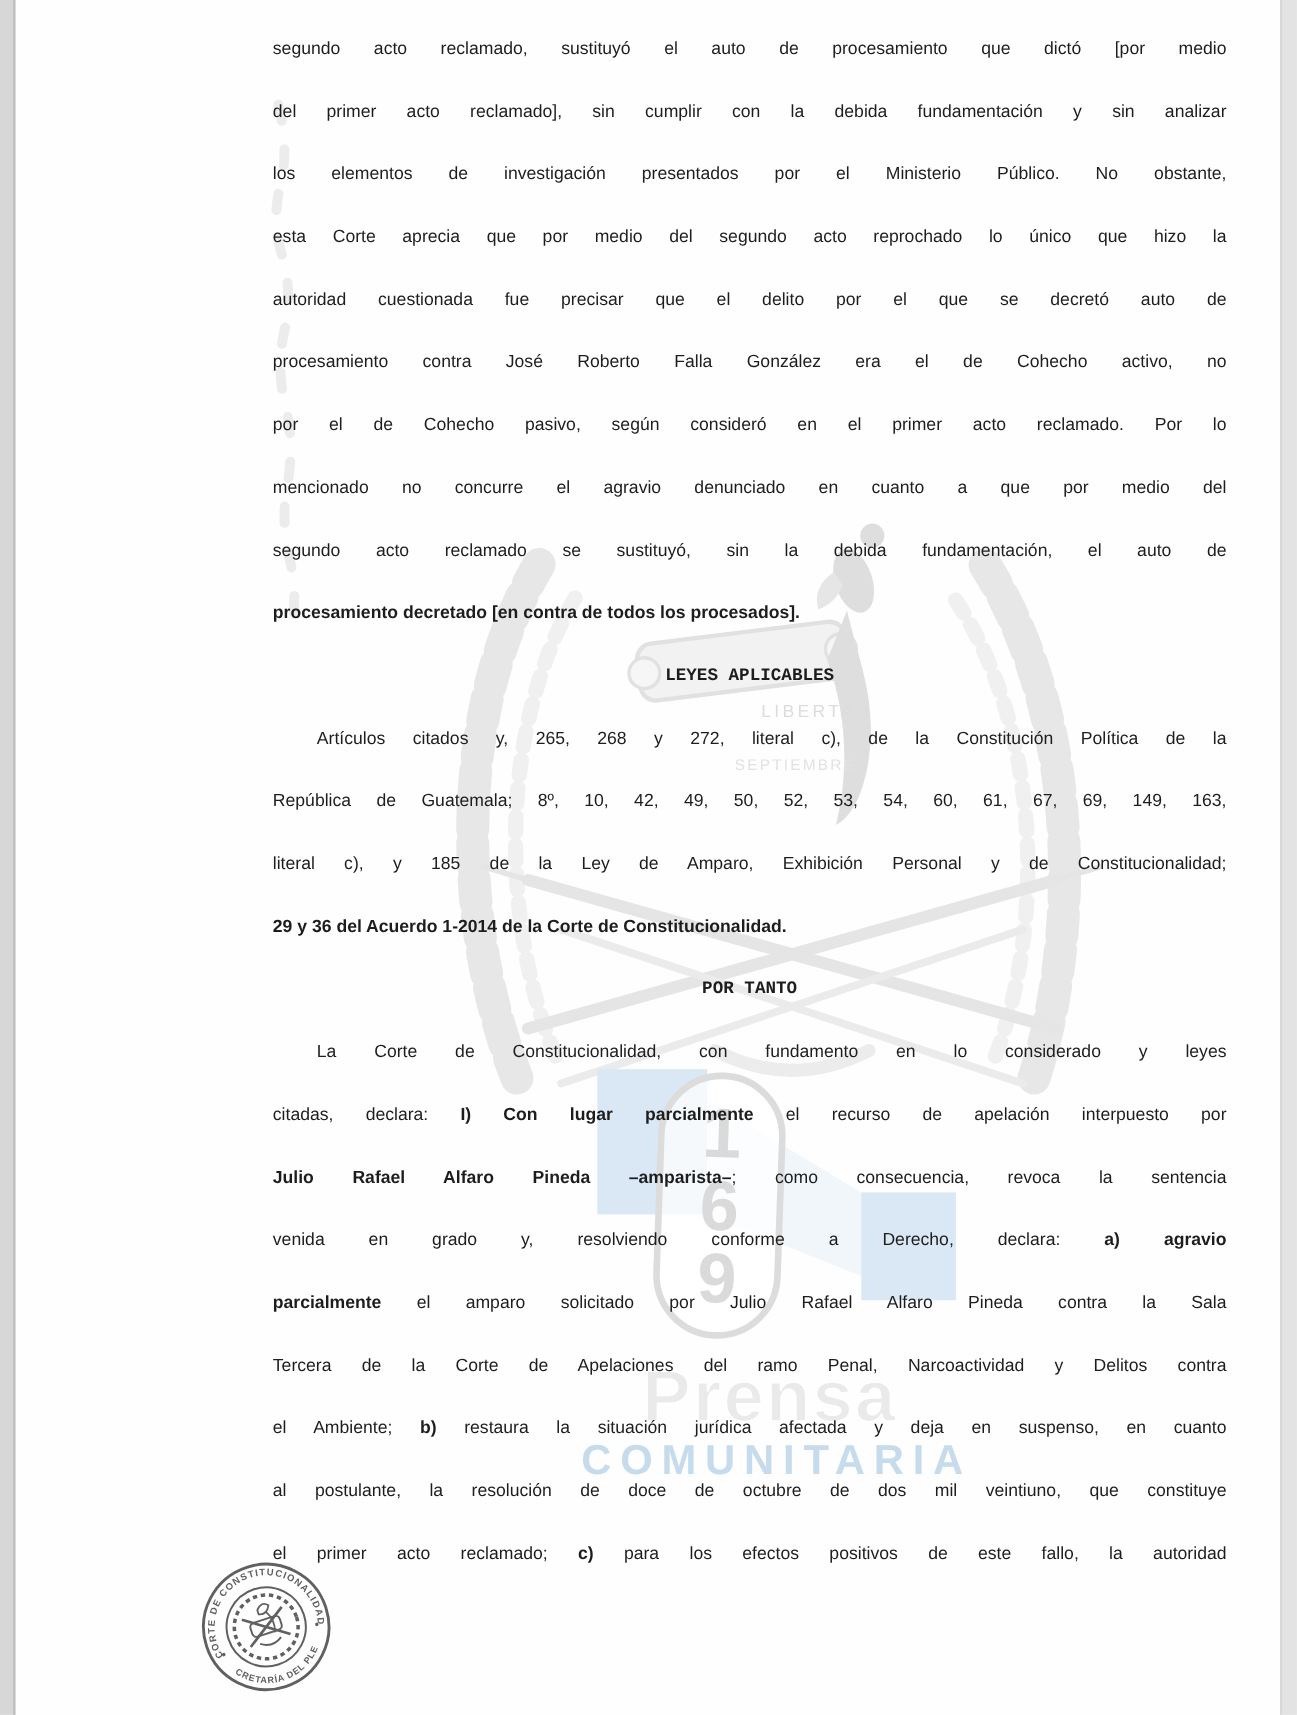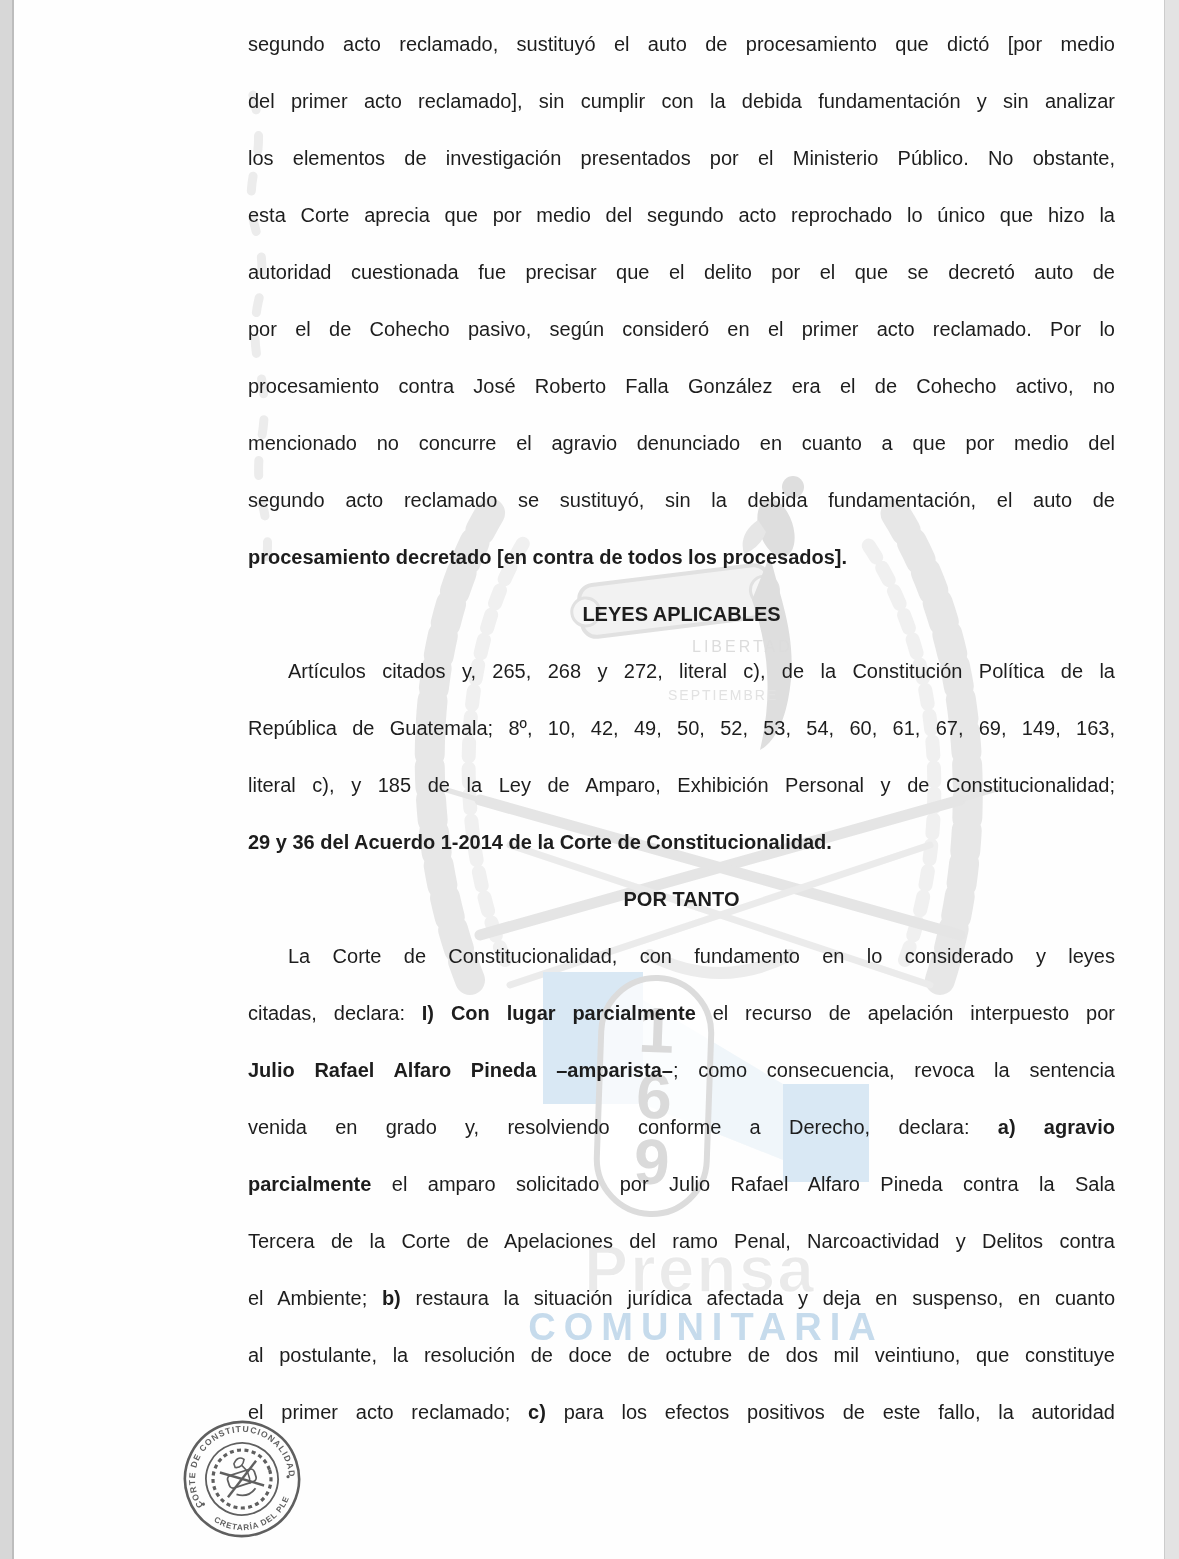--- a/index.html
+++ b/index.html
@@ -17,31 +17,31 @@
     z-index:4;
   }
   .edge-right {
     position:absolute; right:0; top:0; bottom:0; width:14px;
     background:#e3e3e3; border-left:1px solid #cccccc;
     z-index:4;
   }
   
   .doc {
     position:absolute; left:248px; top:16px; width:867px;
-    font-size:20px; line-height:57px; color:#1d1d1d;
+    font-size:16px; line-height:57px; color:#1d1d1d;
     z-index:2;
   }
   .line {
     height:57px;
     white-space:nowrap;
     text-align:justify;
     text-align-last:justify;
   }
   .line.left   { text-align-last:left;font-weight:bold; }
-  .line.heading{ text-align:left; text-align-last:center; font-weight:700; }
+  .line.heading{ text-align:left; text-align-last:center; font-weight:700;font-family:Liberation Mono, monospace; }
   .line.indent { padding-left:40px; }
   .line .bold  { font-weight:700; }
   
   .wm   { position:absolute; left:0; top:0; z-index:1; pointer-events:none; }
   .seal { position:absolute; left:172px; top:1409px; z-index:3; pointer-events:none; }
 </style>
 </head>
 <body>
 
 <div class="page">
@@ -106,22 +106,22 @@
       <text x="706" y="1340" text-anchor="middle" font-size="38" font-weight="bold" fill="#c6dbec" letter-spacing="8">COMUNITARIA</text>
     </g>
   </svg>
 
   <div class="doc">
       <div class="line"><span>segundo acto reclamado, sustituyó el auto de procesamiento que dictó [por medio</span></div>
       <div class="line"><span>del primer acto reclamado], sin cumplir con la debida fundamentación y sin analizar</span></div>
       <div class="line"><span>los elementos de investigación presentados por el Ministerio Público. No obstante,</span></div>
       <div class="line"><span>esta Corte aprecia que por medio del segundo acto reprochado lo único que hizo la</span></div>
       <div class="line"><span>autoridad cuestionada fue precisar que el delito por el que se decretó auto de</span></div>
+      <div class="line"><span>procesamiento contra José Roberto Falla González era el de Cohecho activo, no</span></div>
       <div class="line"><span>por el de Cohecho pasivo, según consideró en el primer acto reclamado. Por lo</span></div>
-      <div class="line"><span>procesamiento contra José Roberto Falla González era el de Cohecho activo, no</span></div>
       <div class="line"><span>mencionado no concurre el agravio denunciado en cuanto a que por medio del</span></div>
       <div class="line"><span>segundo acto reclamado se sustituyó, sin la debida fundamentación, el auto de</span></div>
       <div class="line left"><span>procesamiento decretado [en contra de todos los procesados].</span></div>
       <div class="line heading"><span class="bold">LEYES APLICABLES</span></div>
       <div class="line indent"><span>Artículos citados y, 265, 268 y 272, literal c), de la Constitución Política de la</span></div>
       <div class="line"><span>República de Guatemala; 8º, 10, 42, 49, 50, 52, 53, 54, 60, 61, 67, 69, 149, 163,</span></div>
       <div class="line"><span>literal c), y 185 de la Ley de Amparo, Exhibición Personal y de Constitucionalidad;</span></div>
       <div class="line left"><span>29 y 36 del Acuerdo 1-2014 de la Corte de Constitucionalidad.</span></div>
       <div class="line heading"><span class="bold">POR TANTO</span></div>
       <div class="line indent"><span>La Corte de Constitucionalidad, con fundamento en lo considerado y leyes</span></div>

